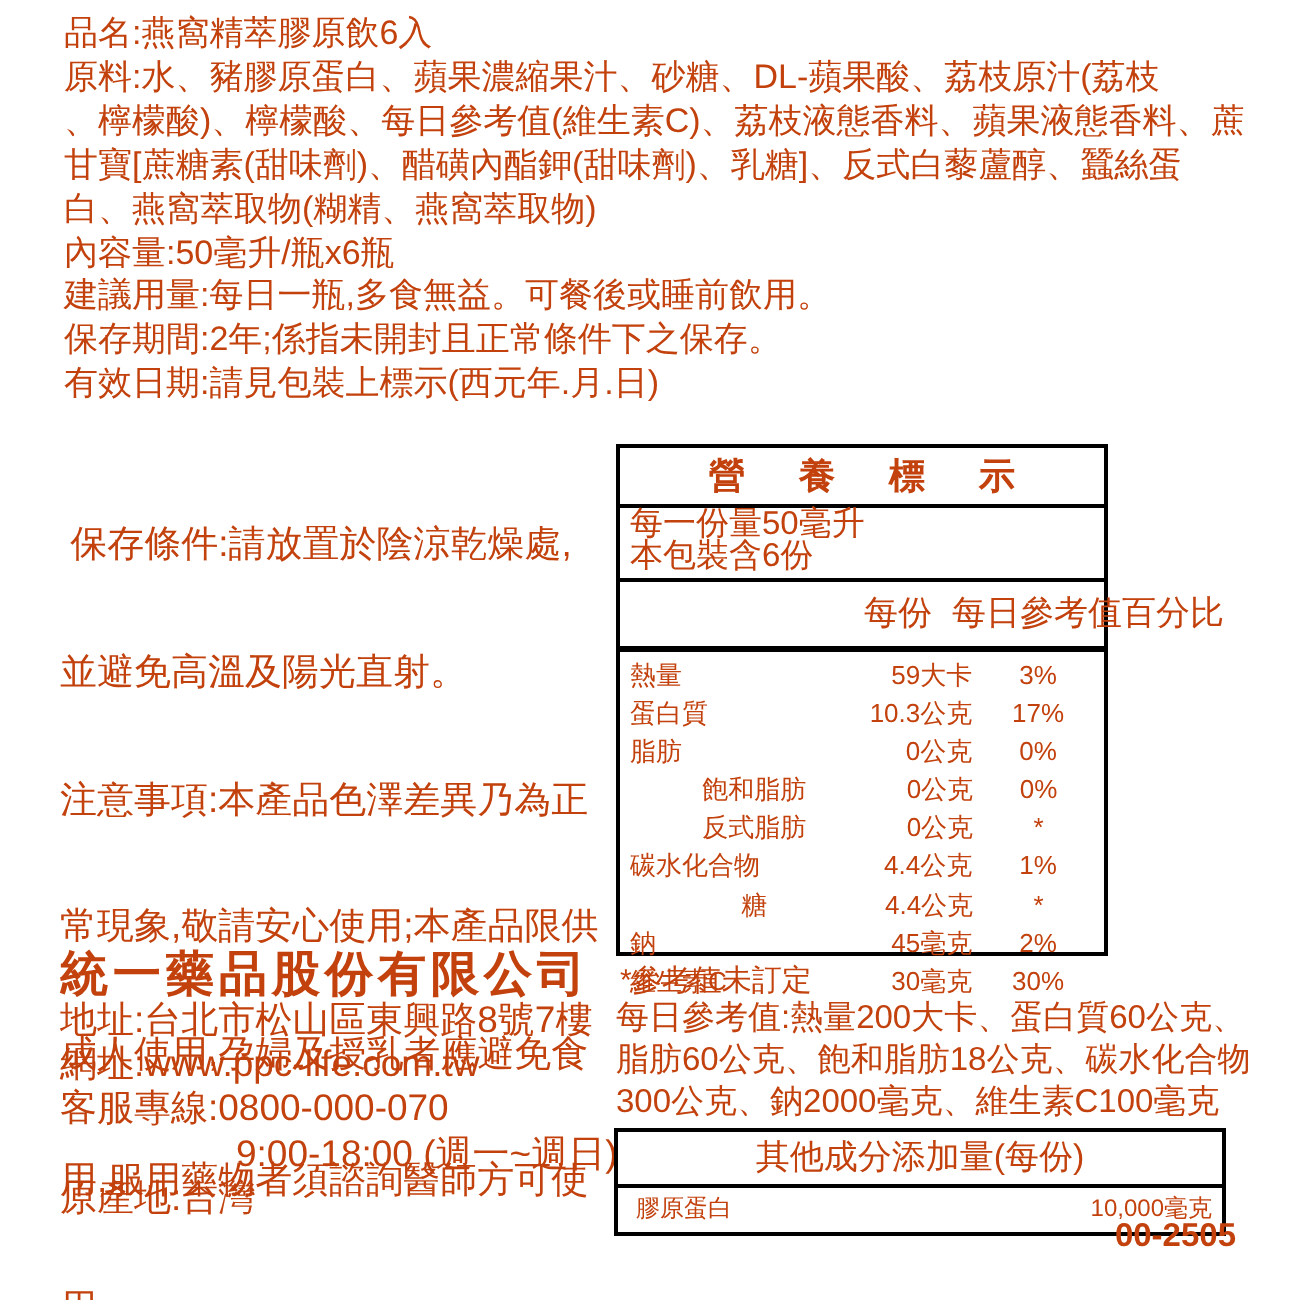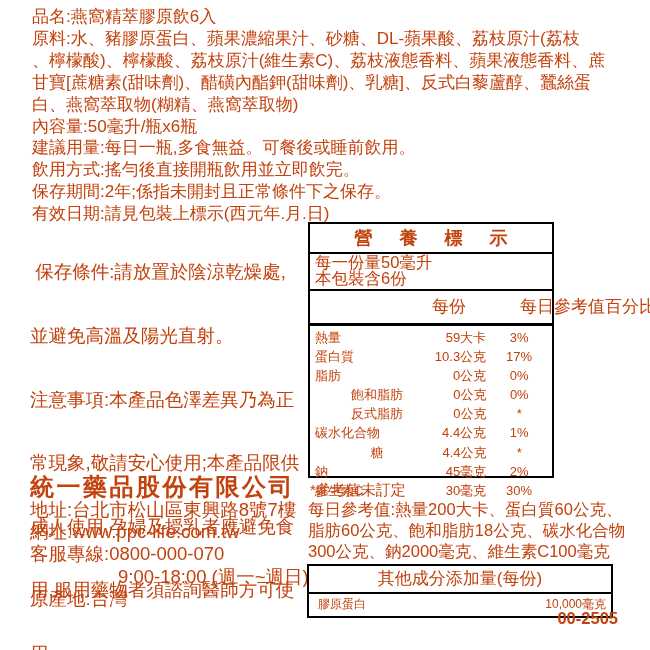--- a/index.html
+++ b/index.html
@@ -21,21 +21,21 @@
   .company-info .hours{padding-left:88px;}
 
   
   .nutri-table{position:absolute;left:308px;top:222px;width:246px;height:256px;
                border:2px solid #000;box-sizing:border-box;background:#fff;}
   .nutri-title{text-align:center;font-size:18px;font-weight:bold;letter-spacing:11px;
                text-indent:11px;padding:2px 0 2px;border-bottom:2px solid #000;}
   .nutri-serving{padding:1px 10px 3px 5px;font-size:16.5px;line-height:15.5px;
                  border-bottom:2px solid #000;}
   .nutri-header{display:flex;font-size:17px;padding:4px 0 5px 122px;
-                border-bottom:3px solid #000;white-space:nowrap;gap:44px;}
+                border-bottom:3px solid #000;white-space:nowrap;}
   .nutri-header .dv{margin-left:10px;}
   .nutri-rows{padding-top:2px;}
   .nutri-row{display:flex;font-size:13px;line-height:19.1px;}
   .n-name{width:120px;padding-left:5px;box-sizing:border-box;}
   .nutri-row.indent .n-name{padding-left:23px;text-align:center;}
   .n-amt{width:72px;text-align:right;}
   .n-pct{width:72px;text-align:center;}
 
   .footnote{position:absolute;left:310px;top:481px;font-size:15px;}
   .dv-text{position:absolute;left:308px;top:499px;width:314px;
@@ -52,26 +52,25 @@
   .code{position:absolute;right:32px;top:609px;font-size:16.5px;font-weight:bold;}
 </style>
 </head>
 <body>
 
 <div class="page">
 
   <div class="top-block">
     <div>品名:燕窩精萃膠原飲6入</div>
     <div>原料:水、豬膠原蛋白、蘋果濃縮果汁、砂糖、DL-蘋果酸、荔枝原汁(荔枝</div>
-    <div>、檸檬酸)、檸檬酸、荔枝原汁(維生素C)、荔枝液態香料、蘋果液態香料、蔗</div>
+    <div>、檸檬酸)、檸檬酸、每日參考值(維生素C)、荔枝液態香料、蘋果液態香料、蔗</div>
     <div>甘寶[蔗糖素(甜味劑)、醋磺內酯鉀(甜味劑)、乳糖]、反式白藜蘆醇、蠶絲蛋</div>
     <div>白、燕窩萃取物(糊精、燕窩萃取物)</div>
     <div>內容量:50毫升/瓶x6瓶</div>
     <div>建議用量:每日一瓶,多食無益。可餐後或睡前飲用。</div>
-    <div>飲用方式:搖勻後直接開瓶飲用並立即飲完。</div>
     <div>保存期間:2年;係指未開封且正常條件下之保存。</div>
     <div>有效日期:請見包裝上標示(西元年.月.日)</div>
   </div>
 
   <div class="left-col">
     <div> 保存條件:請放置於陰涼乾燥處,</div>
     <div>並避免高溫及陽光直射。</div>
     <div>注意事項:本產品色澤差異乃為正</div>
     <div>常現象,敬請安心使用;本產品限供</div>
     <div>成人使用,孕婦及授乳者應避免食</div>

